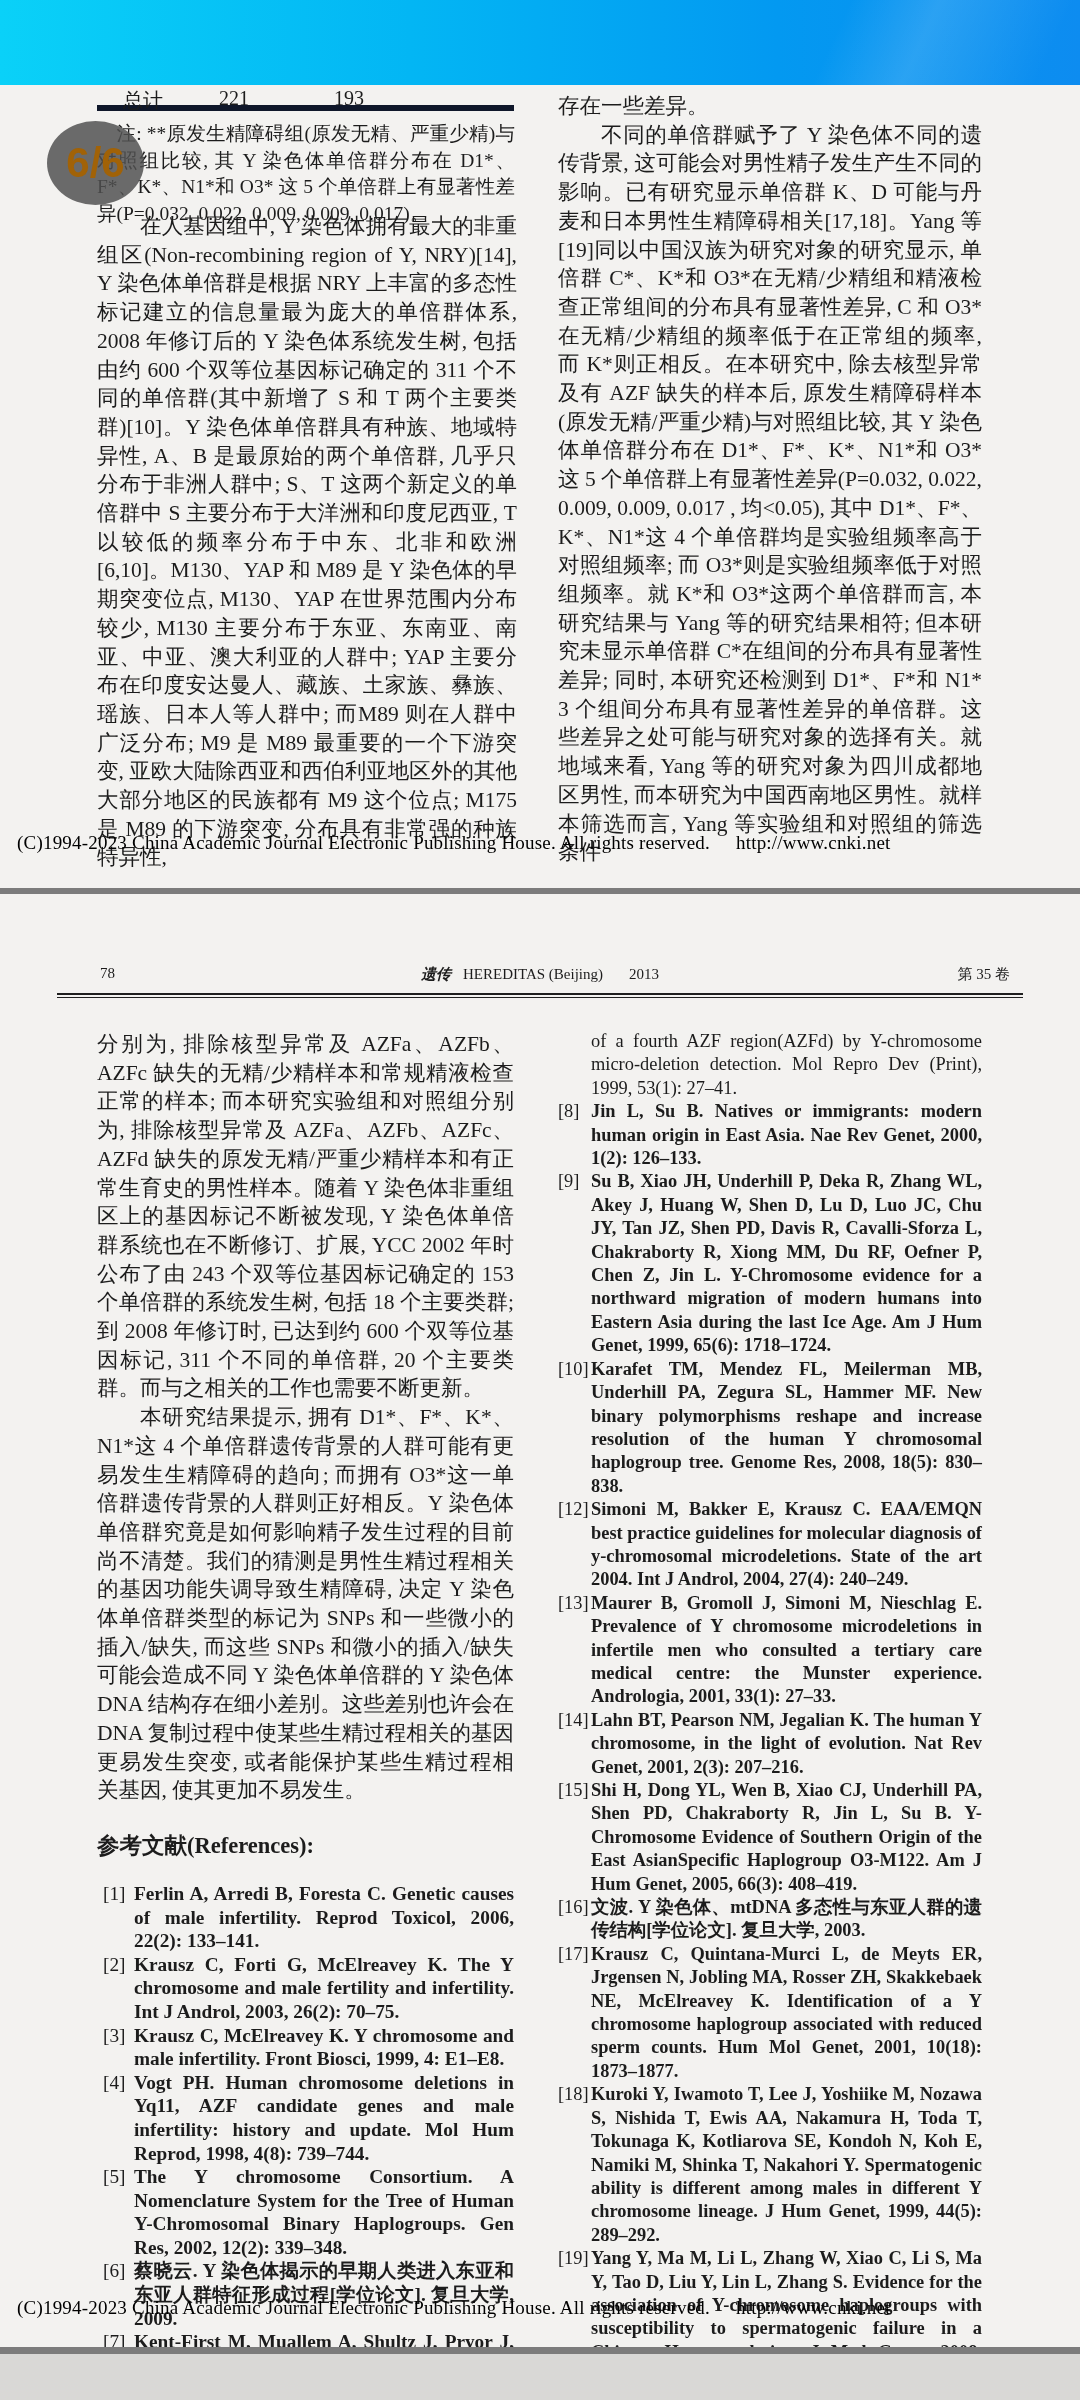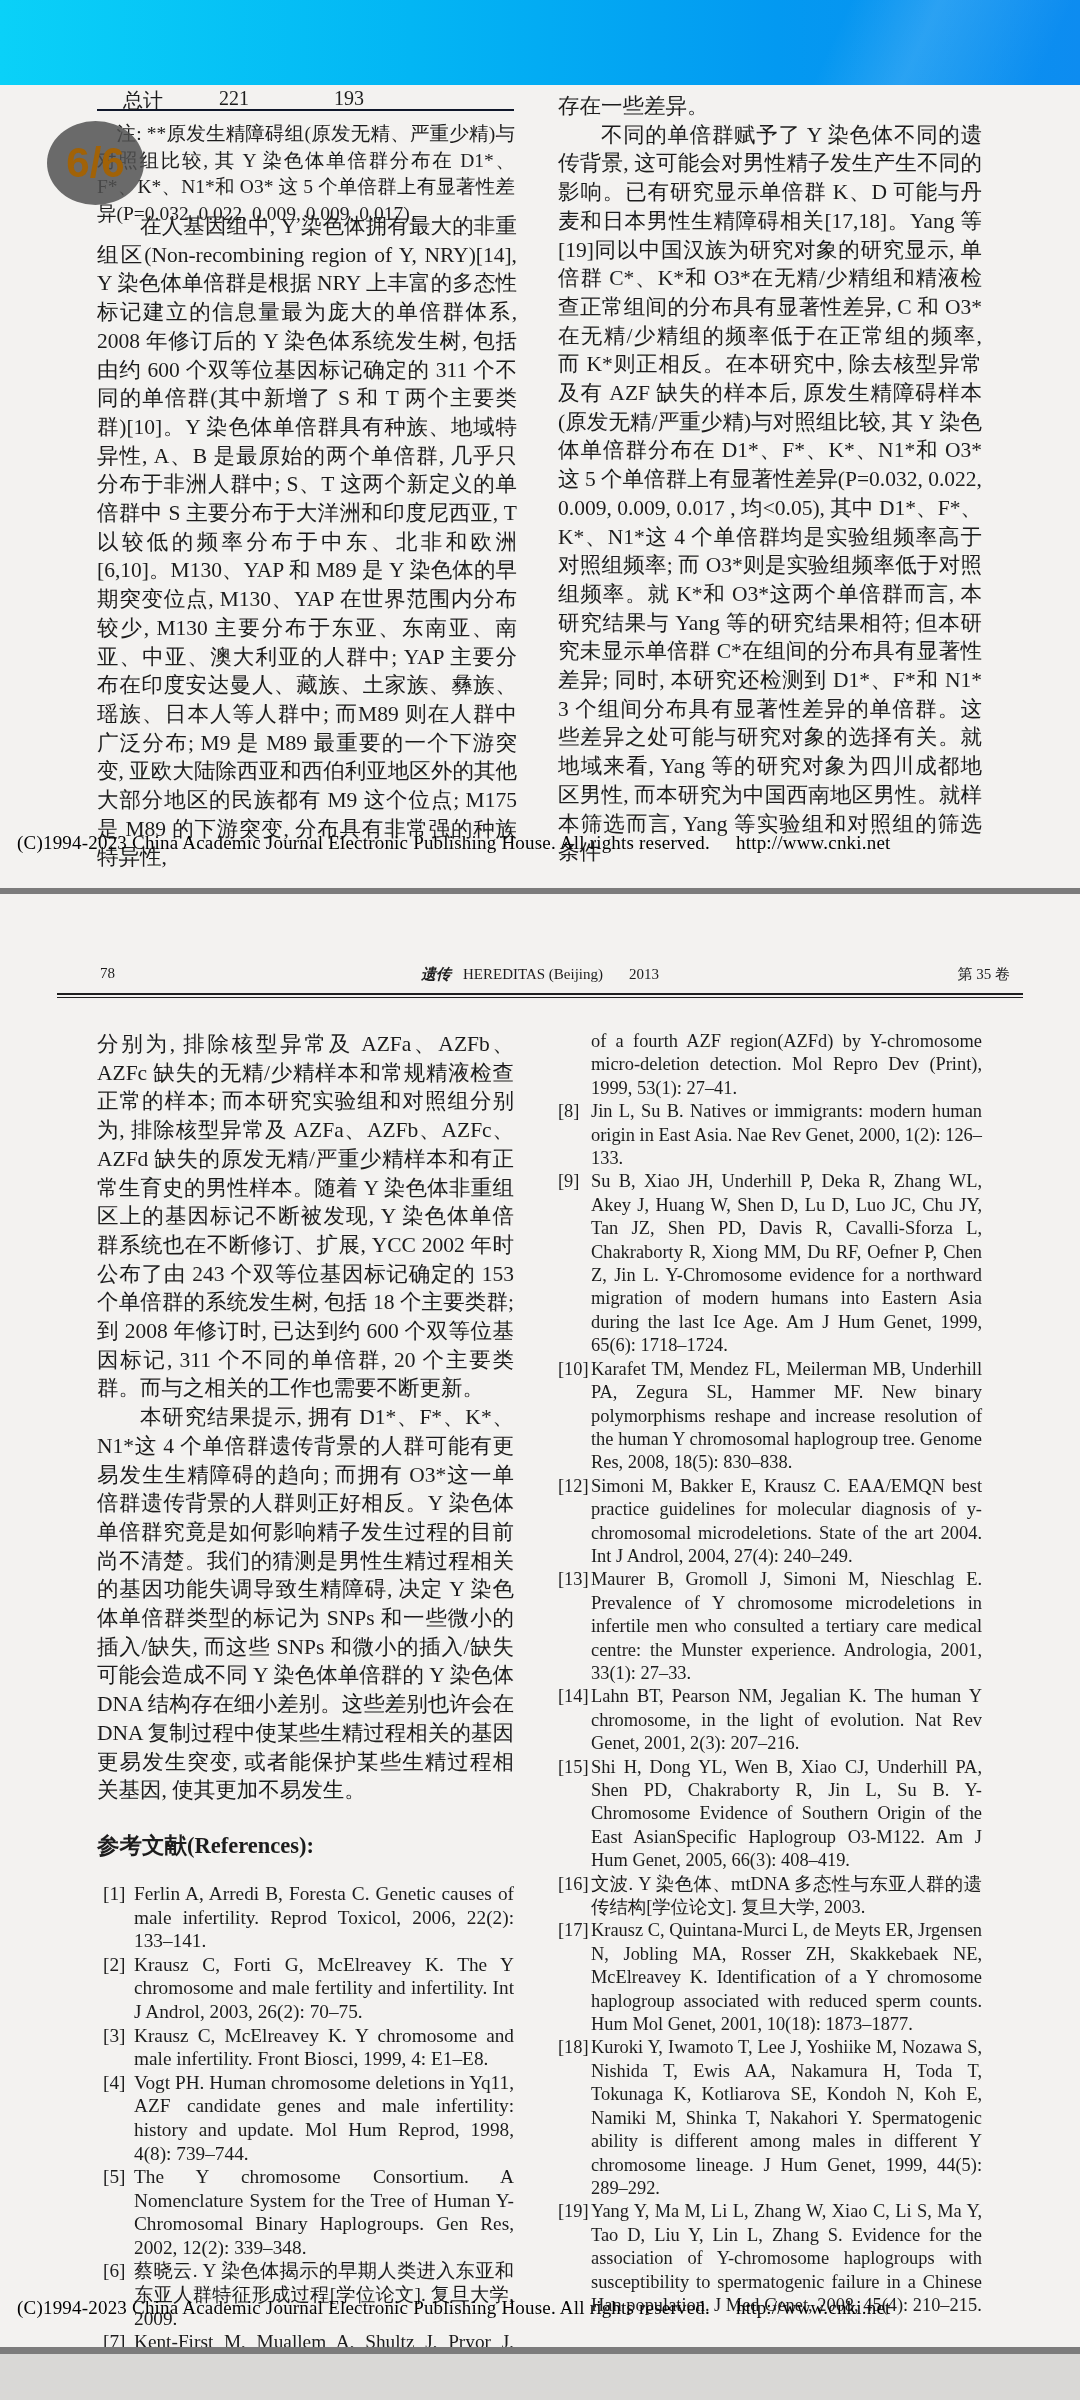--- a/index.html
+++ b/index.html
@@ -18,21 +18,21 @@
   .page { position:absolute; left:0; width:1080px; background:#f3f2f0; }
   .page1 { top:85px; height:803px; }
   .sep  { position:absolute; left:0; width:1080px; background:#7c7c7c; }
   .sep1 { top:888px; height:6px; }
   .page2 { top:894px; height:1453px; }
   .sep2 { top:2347px; height:7px; }
   .bottom-gap { position:absolute; top:2354px; left:0; width:1080px; height:46px; background:#d9d8d6; }
 
   
   .table-tail { position:absolute; top:2px; left:97px; width:417px; height:24px;
-    border-bottom:2px solid #0f172a; font-size:20px; }
+    border-bottom:6px solid #0f172a; font-size:20px; }
   .table-tail span { position:absolute; top:0; }
   .tt-label { left:26px; } .tt-v1 { left:122px; } .tt-v2 { left:237px; }
 
   .note { position:absolute; top:36px; left:97px; width:418px;
     font-size:19.5px; line-height:26.6px; text-align:justify; text-indent:1em; }
 
   .badge { position:absolute; top:36px; left:47px; width:97px; height:84px;
     background:rgba(80,80,80,.84); border-radius:50%;
     display:flex; align-items:center; justify-content:center;
     font-family:"Liberation Sans",sans-serif; font-weight:bold; font-size:42px; color:#a16207; }
@@ -59,21 +59,21 @@
     border-top:2px solid #1f1f1f; border-bottom:1px solid #1f1f1f; }
 
   
   .p2-left  { position:absolute; top:136px; left:97px;  width:417px; }
   .p2-right { position:absolute; top:136px; left:558px; width:424px; }
 
   .refs-heading { font-size:22.5px; font-weight:bold; margin-top:25px; margin-bottom:21px; }
 
   .ref-item { display:flex; }
   .ref-num { flex:0 0 31px; }
-  .ref-text { flex:1; text-align:justify; }
+  .ref-text { flex:1; text-align:justify;font-weight:bold; }
   .ref-list-left { margin-left:6px; }
   .ref-list-left .ref-item { font-size:19.3px; line-height:23.6px; }
   .ref-cont { font-size:18.4px; line-height:23.4px; text-align:justify; margin-left:33px; }
   .ref-list-right .ref-item { font-size:18.4px; line-height:23.4px; }
   .ref-list-right .ref-num { flex:0 0 33px; }
 </style>
 </head>
 <body>
 
 <div class="root">

